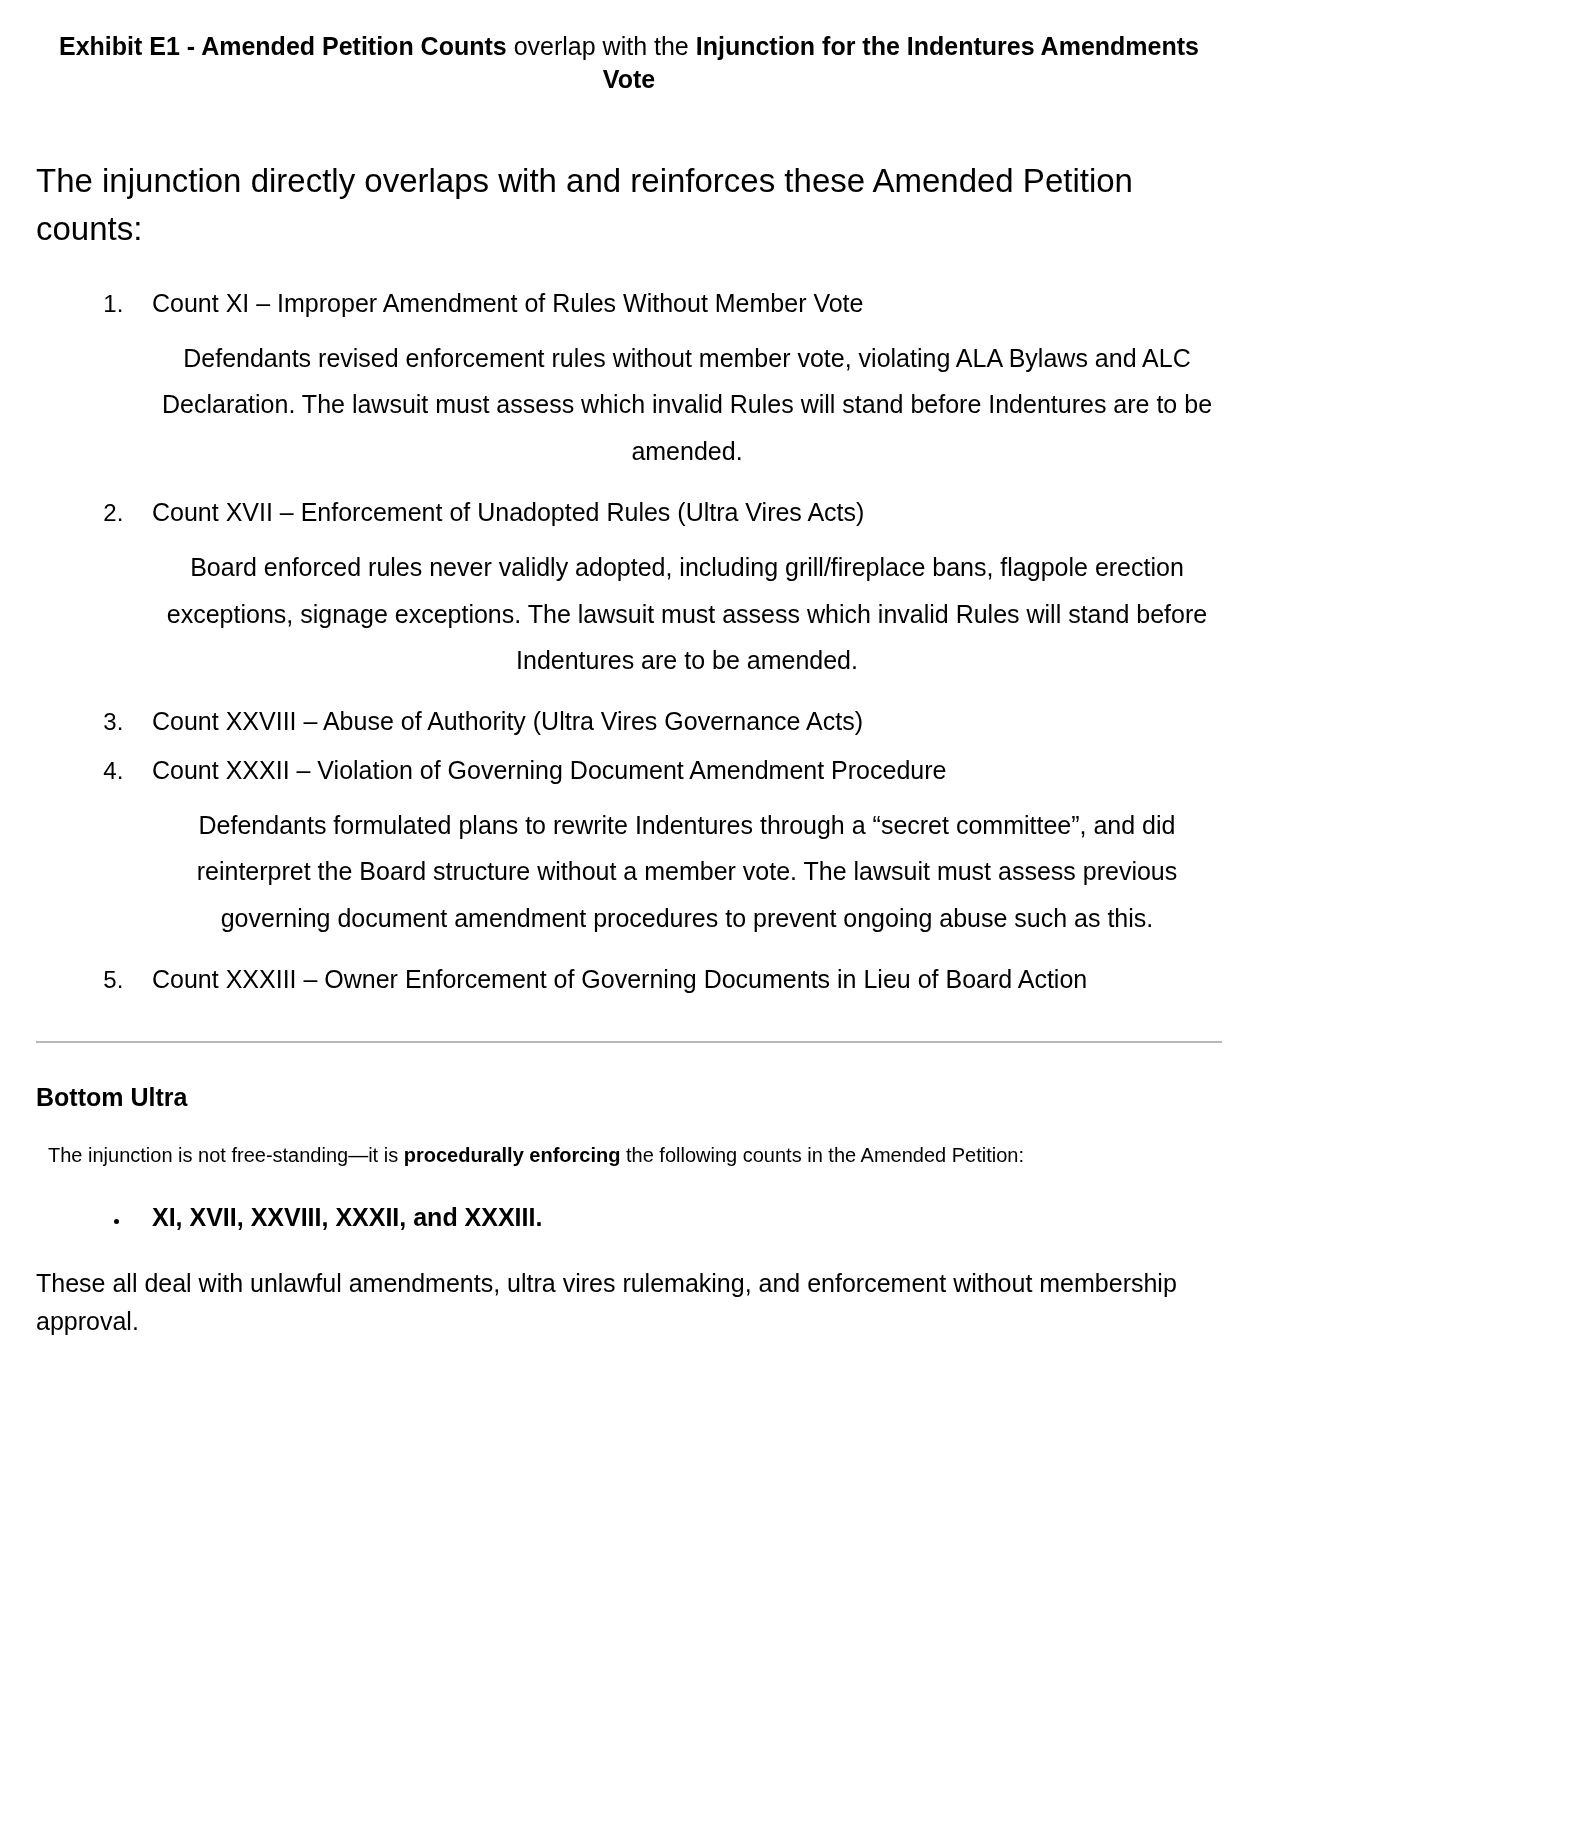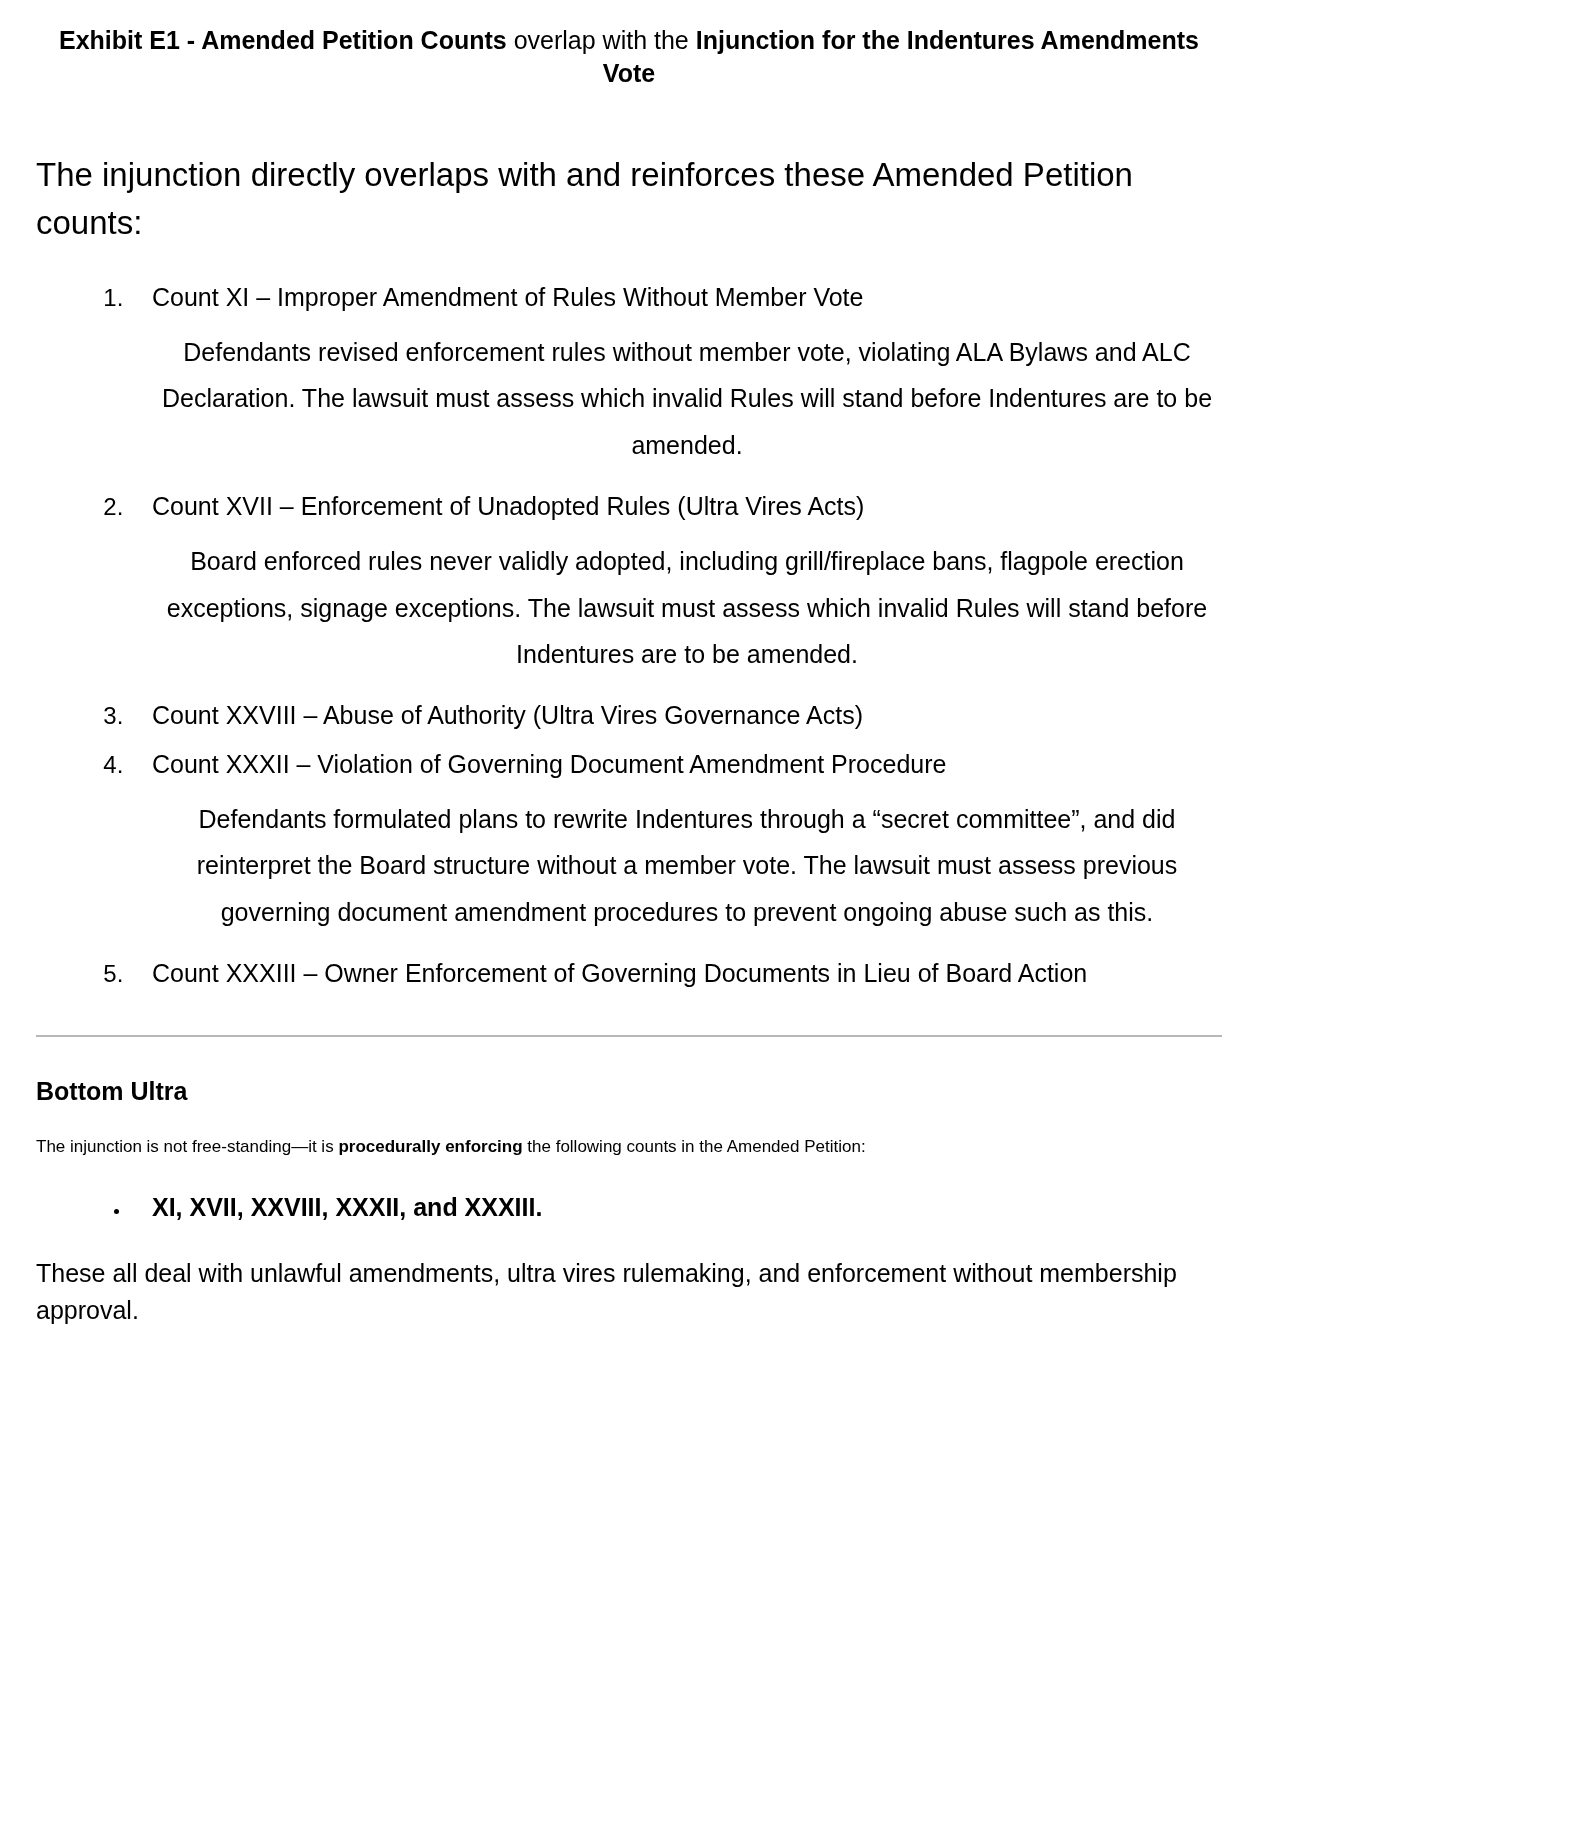--- a/index.html
+++ b/index.html
@@ -9,21 +9,21 @@
   }
   body {
     width: 1570px;
     min-height: 1837px;
     font-family: "Liberation Sans", sans-serif;
     color: #000000;
   }
   .page {
     width: 1258px;
     box-sizing: border-box;
-    padding: 24px 36px 20px 36px;
+    padding: 30px 36px 20px 36px;
   }
   .doc-title {
     text-align: center;
     font-size: 25px;
     line-height: 1.3;
     margin: 0 0 62px 0;
     font-weight: 400;
   }
   .doc-title .b { font-weight: bold; }
   .intro {
@@ -61,23 +61,23 @@
     border: none;
     border-top: 2px solid #b8b8b8;
     margin: 46px 0 40px 0;
   }
   .bottom-heading {
     font-size: 25px;
     font-weight: bold;
     margin: 0 0 28px 0;
   }
   .bottom-line-text {
-    font-size: 17px;
+    font-size: 20px;
     line-height: 1.5;
-    margin: 0 0 30px 0;
+    margin: 0 0 30px 12px;
   }
   .bottom-line-text .b { font-weight: bold; }
   ul.bullets {
     list-style: disc;
     margin: 0 0 30px 0;
     padding: 0 0 0 94px;
   }
   ul.bullets > li {
     padding-left: 22px;
   }

